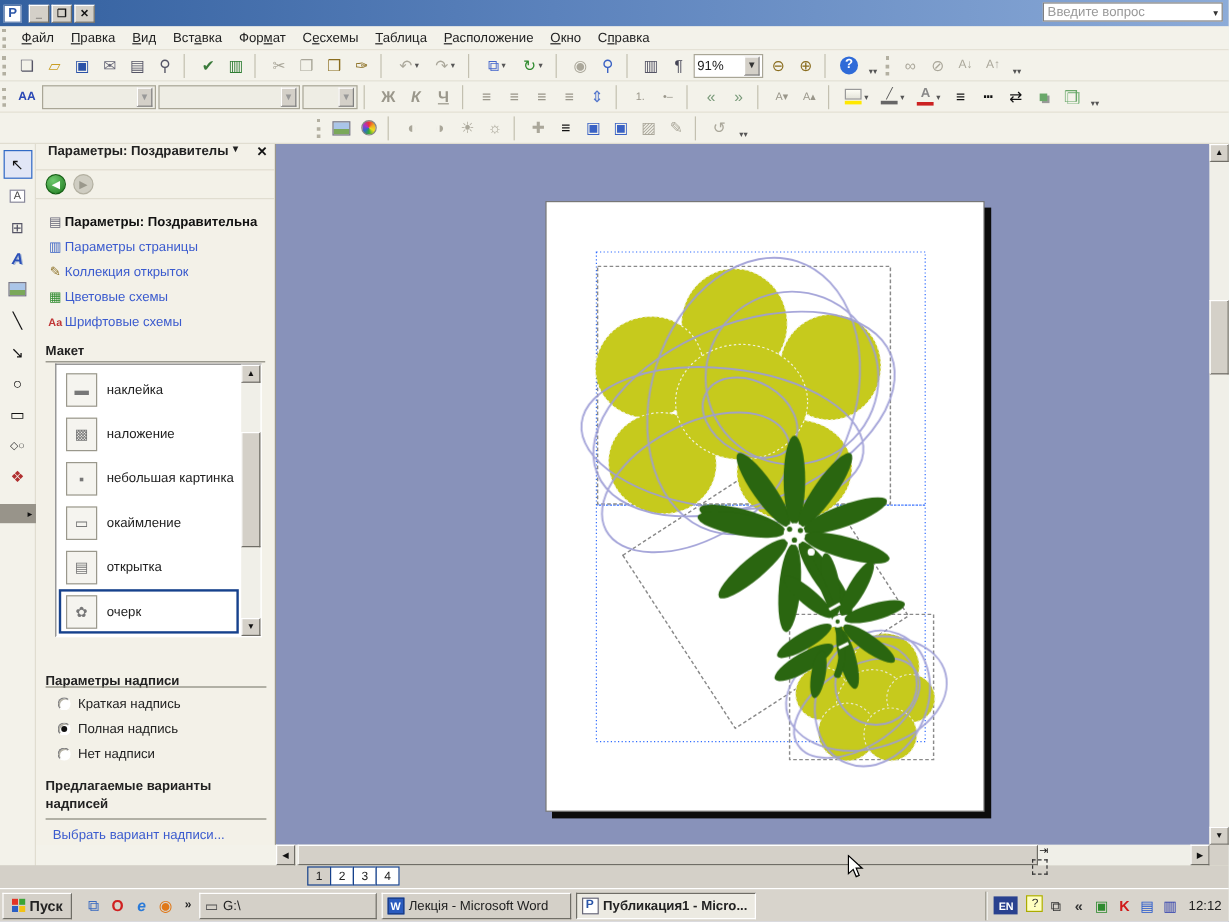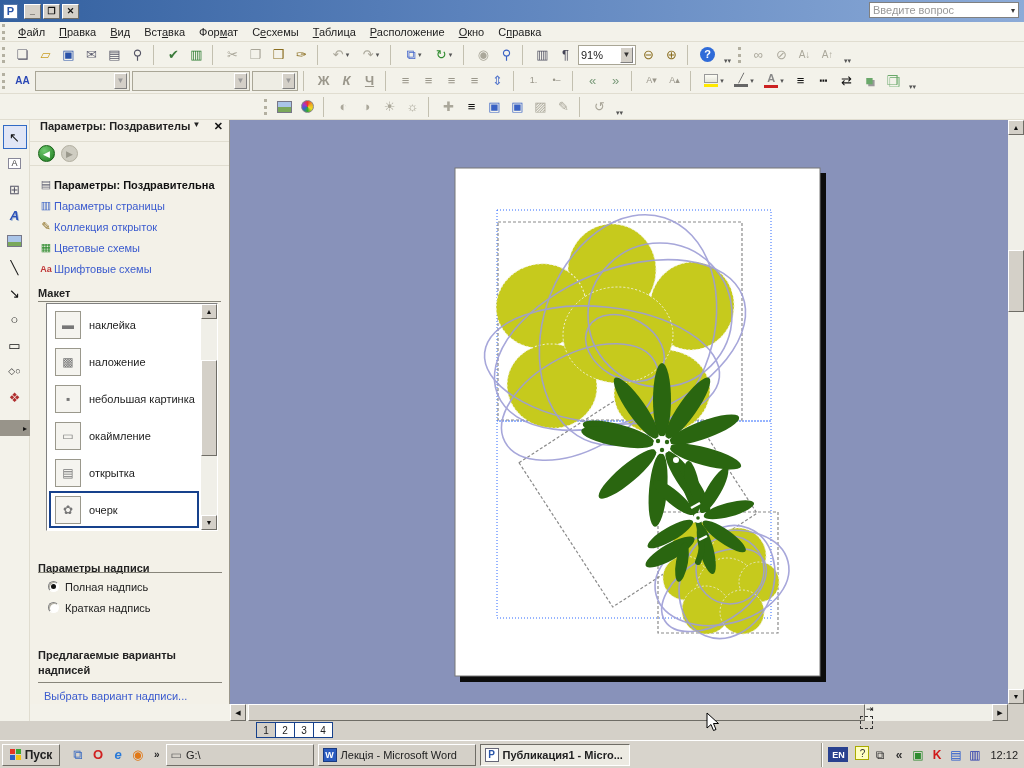--- a/index.html
+++ b/index.html
@@ -582,29 +582,33 @@
         <div class="sbthumb" style="top:56px;height:96px"></div>
         <div class="sbbtn" style="bottom:0">▼</div>
       </div>
     </div>
 
     <div class="tp-sect" style="position:absolute;left:0;top:436px;">Параметры надписи</div>
     <div class="rule" style="position:absolute;left:0;top:451px;width:184px;"></div>
     <div id="tp-radios">
 
         <div class="radiorow">
+          <span class="radio"></span>
+          <span>Краткая надпись</span>
+        </div>
+
+        <div class="radiorow">
           <span class="radio checked"></span>
           <span>Полная надпись</span>
         </div>
 
         <div class="radiorow">
           <span class="radio"></span>
-          <span>Краткая надпись</span>
-        </div>
-
+          <span>Нет надписи</span>
+        </div>
       </div>
     <div id="tp-suggest-title">Предлагаемые варианты надписей</div>
     <div id="tp-suggest-rule"></div>
     <div id="tp-suggest-link">Выбрать вариант надписи...</div>
   </div>
 
   <div id="canvas">
     <svg width="778" height="584" viewBox="0 0 778 584">
 
       <rect x="230" y="53" width="366" height="509" fill="#0c0c0c"></rect>

